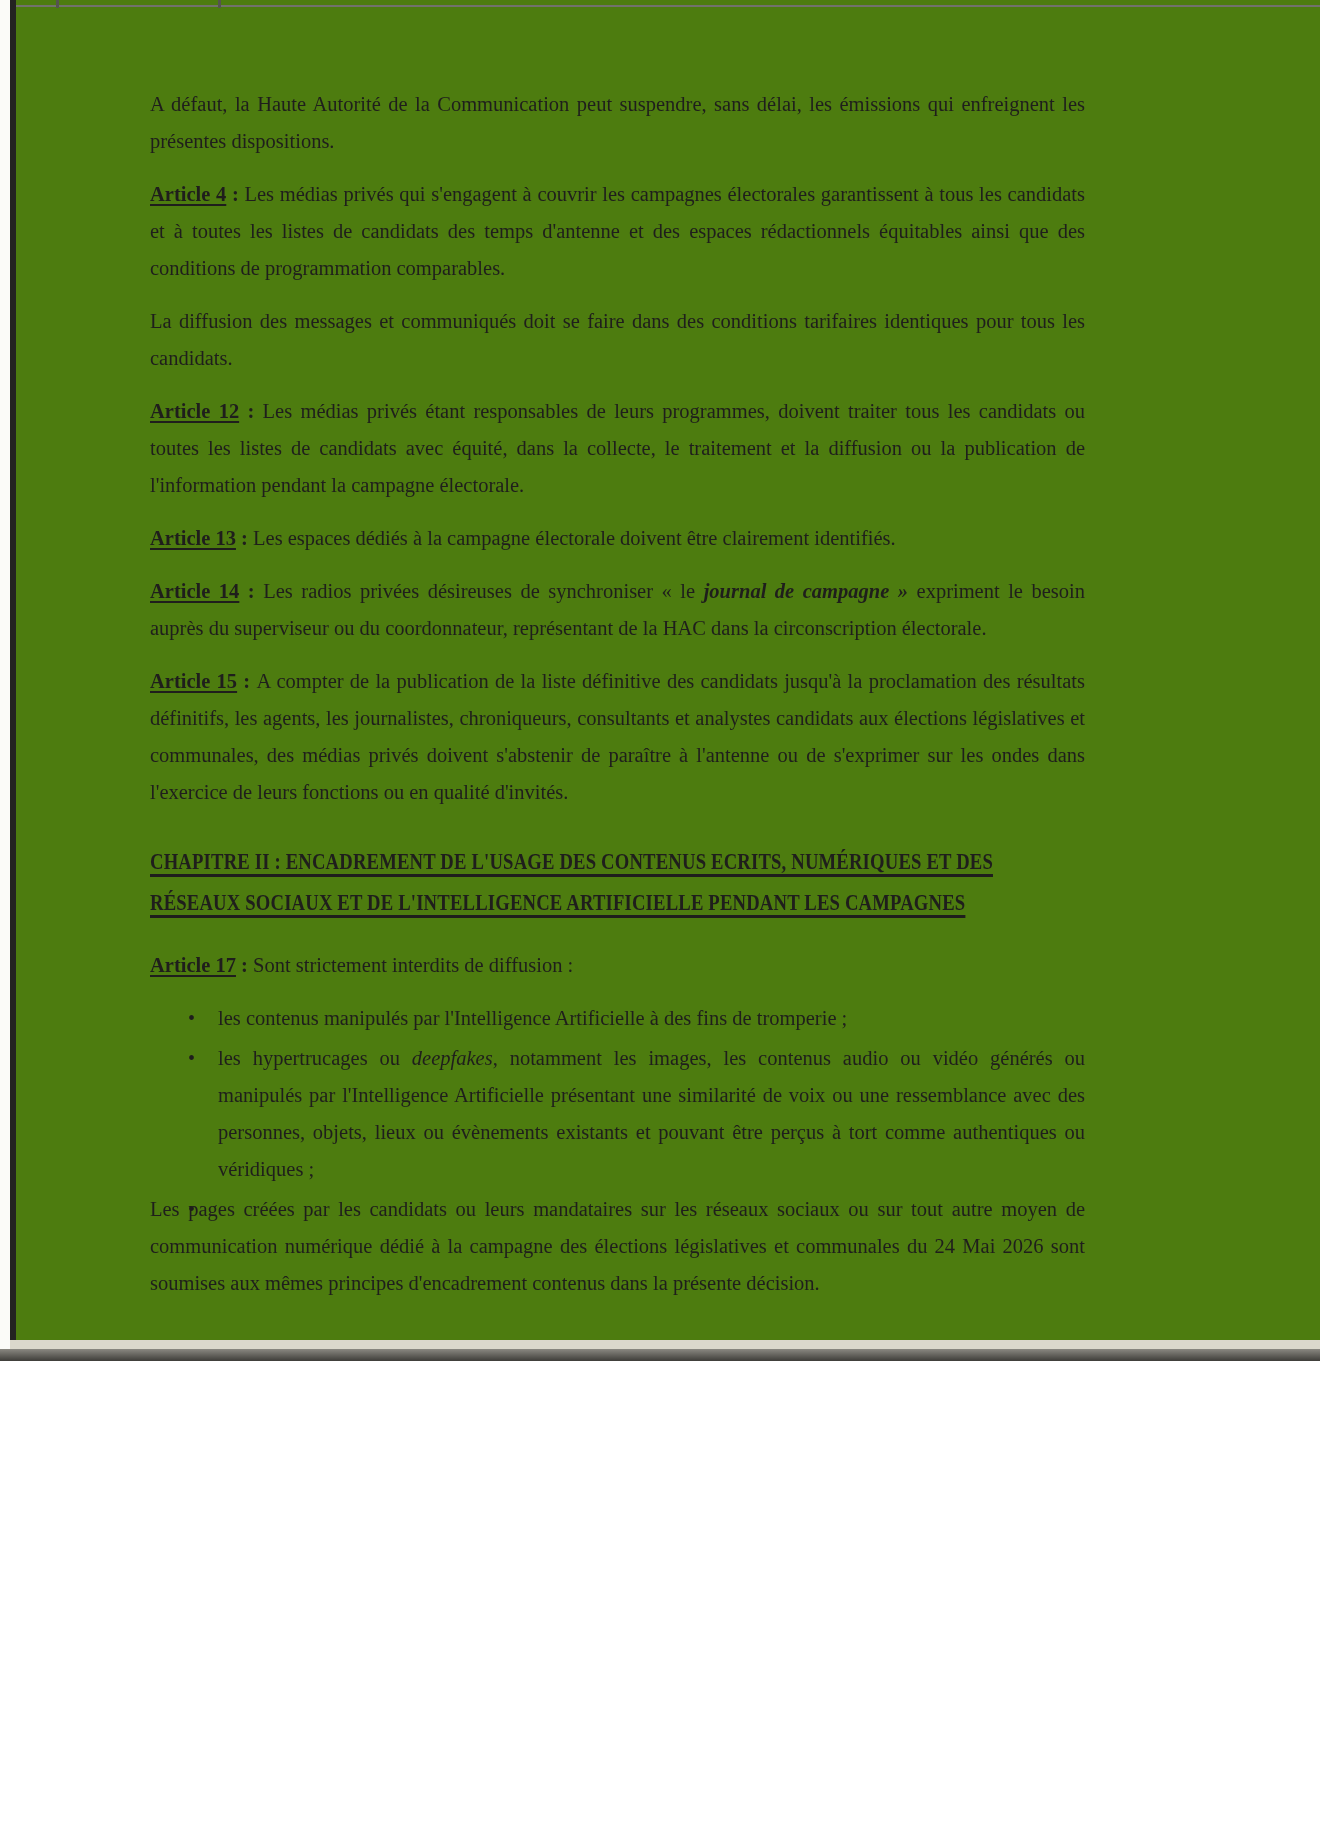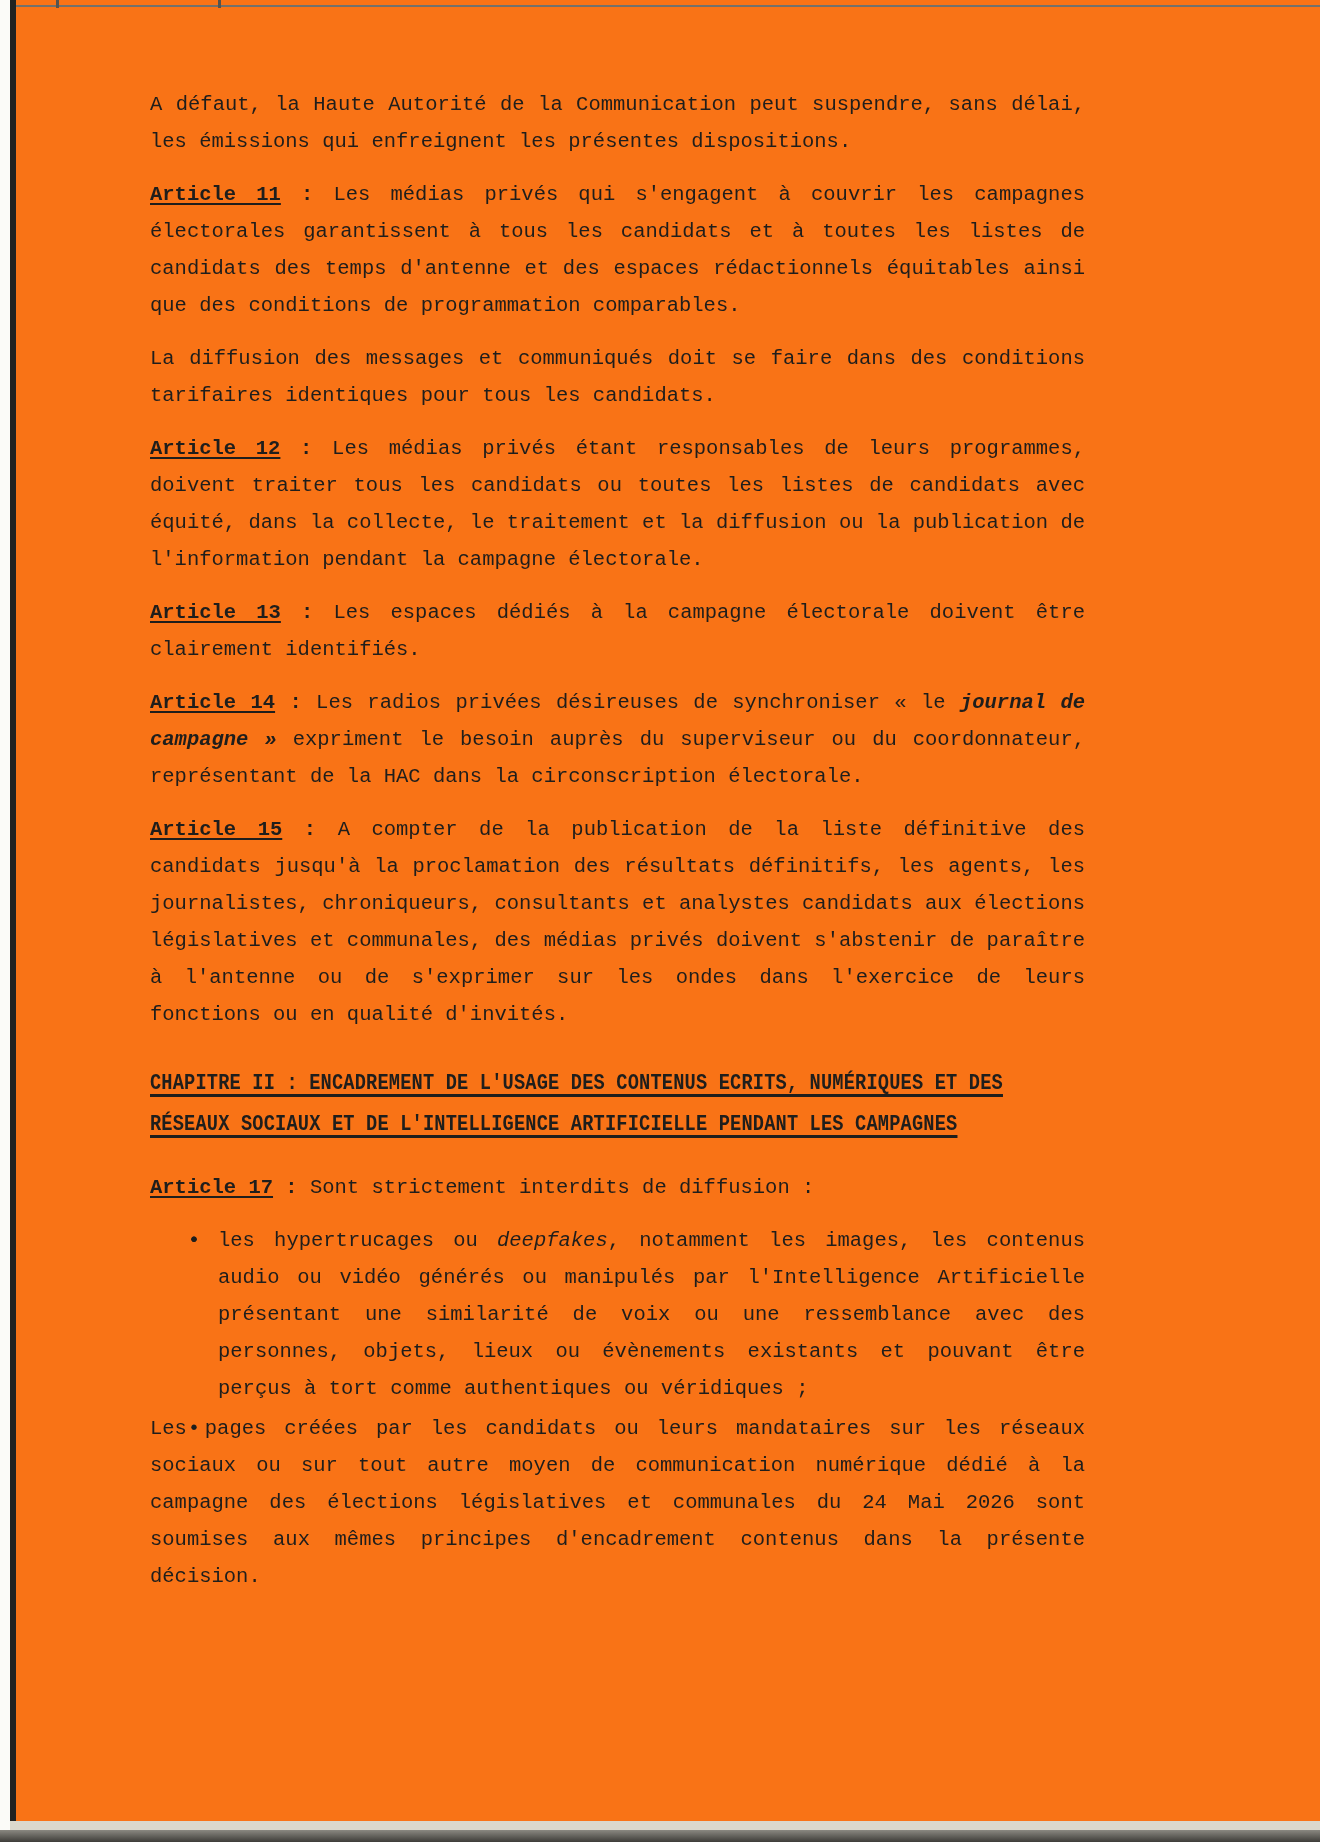--- a/index.html
+++ b/index.html
@@ -3,24 +3,24 @@
 <meta charset="utf-8">
 <style>
   html, body {
     margin: 0;
     padding: 0;
     background: #ffffff;
   }
   .page {
     position: relative;
     width: 1320px;
-    height: 1842px;
-    background: #f97316;
+    height: 1361px;
+    background: #4d7c0f;
     overflow: hidden;
-    font-family: Liberation Mono, monospace;
+    font-family: Liberation Serif, serif;
     color: #1f1e1c;
   }
   
   .edge-left-white {
     position: absolute; left: 0; top: 0;
     width: 10px; height: 100%;
     background: #fbfbf8;
   }
   .edge-left-black {
     position: absolute; left: 10px; top: 0;
@@ -115,21 +115,21 @@
   <div class="edge-top-line"></div>
   <div class="tick-1"></div>
   <div class="tick-2"></div>
   <div class="edge-bottom-light"></div>
   <div class="edge-bottom-dark"></div>
 
   <div class="content">
 
     <p class="para"><span>A défaut, la Haute Autorité de la Communication peut suspendre, sans délai, les émissions qui enfreignent les présentes dispositions.</span></p>
 
-    <p class="para"><span class="article-label">Article 11</span><span class="article-sep"> : </span><span>Les médias privés qui s'engagent à couvrir les campagnes électorales garantissent à tous les candidats et à toutes les listes de candidats des temps d'antenne et des espaces rédactionnels équitables ainsi que des conditions de programmation comparables.</span></p>
+    <p class="para"><span class="article-label">Article 4</span><span class="article-sep"> : </span><span>Les médias privés qui s'engagent à couvrir les campagnes électorales garantissent à tous les candidats et à toutes les listes de candidats des temps d'antenne et des espaces rédactionnels équitables ainsi que des conditions de programmation comparables.</span></p>
 
 
     <p class="para"><span>La diffusion des messages et communiqués doit se faire dans des conditions tarifaires identiques pour tous les candidats.</span></p>
 
     <p class="para"><span class="article-label">Article 12</span><span class="article-sep"> : </span><span>Les médias privés étant responsables de leurs programmes, doivent traiter tous les candidats ou toutes les listes de candidats avec équité, dans la collecte, le traitement et la diffusion ou la publication de l'information pendant la campagne électorale.</span></p>
 
     <p class="para"><span class="article-label">Article 13</span><span class="article-sep"> : </span><span>Les espaces dédiés à la campagne électorale doivent être clairement identifiés.</span></p>
 
     <p class="para"><span class="article-label">Article 14</span><span class="article-sep"> : </span><span>Les radios privées désireuses de synchroniser « le </span><span class="em-bold-italic">journal de campagne »</span><span> expriment le besoin auprès du superviseur ou du coordonnateur, représentant de la HAC dans la circonscription électorale.</span></p>
 
@@ -138,21 +138,21 @@
 
     <div class="chapter-heading">
       <div class="chapter-line">CHAPITRE II : ENCADREMENT DE L'USAGE DES CONTENUS ECRITS, NUMÉRIQUES ET DES</div>
       <div class="chapter-line">RÉSEAUX SOCIAUX ET DE L'INTELLIGENCE ARTIFICIELLE PENDANT LES CAMPAGNES</div>
     </div>
 
 
     <p class="para" style=""><span class="article-label">Article 17</span><span class="article-sep"> : </span><span>Sont strictement interdits de diffusion :</span></p>
 
     <ul class="bullet-list">
-      <li><span class="bullet">•</span></li>
+      <li><span class="bullet">•</span><span>les contenus manipulés par l'Intelligence Artificielle à des fins de tromperie ;</span></li>
       <li><span class="bullet">•</span><span>les hypertrucages ou </span><span class="em-italic">deepfakes</span><span>, notamment les images, les contenus audio ou vidéo générés ou manipulés par l'Intelligence Artificielle présentant une similarité de voix ou une ressemblance avec des personnes, objets, lieux ou évènements existants et pouvant être perçus à tort comme authentiques ou véridiques ;</span></li>
       <li><span class="bullet">•</span></li>
     </ul>
 
     <p class="para"><span>Les pages créées par les candidats ou leurs mandataires sur les réseaux sociaux ou sur tout autre moyen de communication numérique dédié à la campagne des élections législatives et communales du 24 Mai 2026 sont soumises aux mêmes principes d'encadrement contenus dans la présente décision.</span></p>
 
   </div>
 </div>
 
 </body></html>

